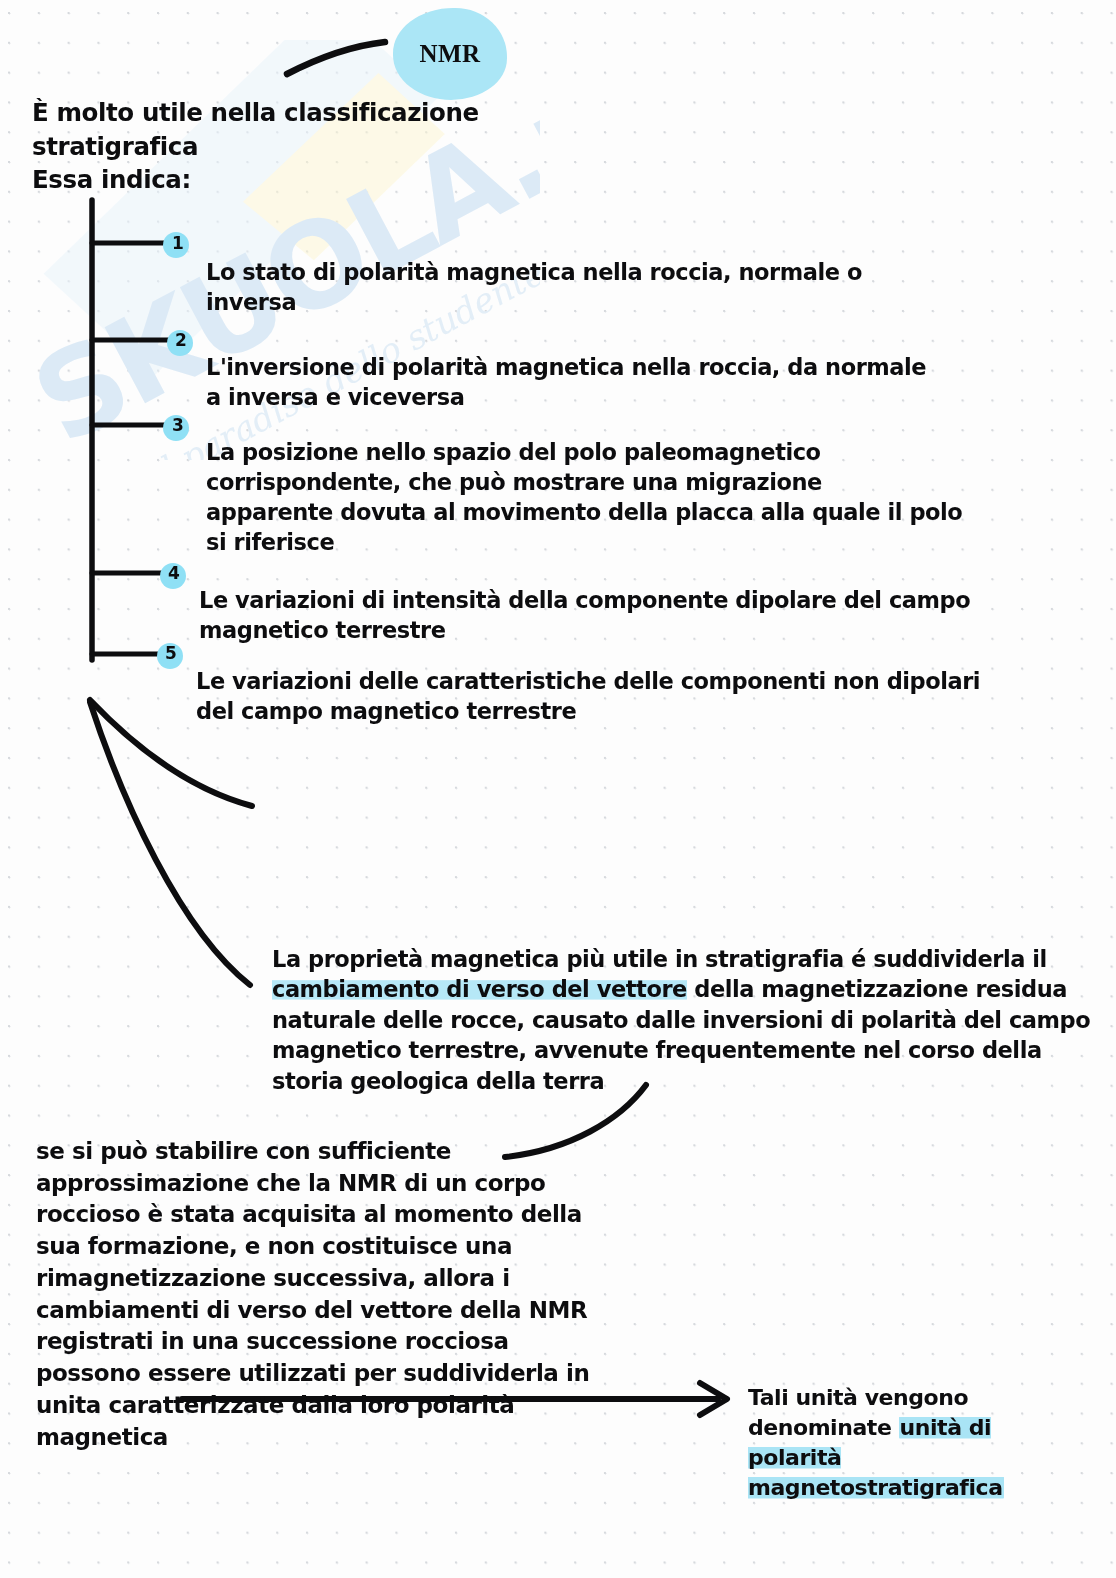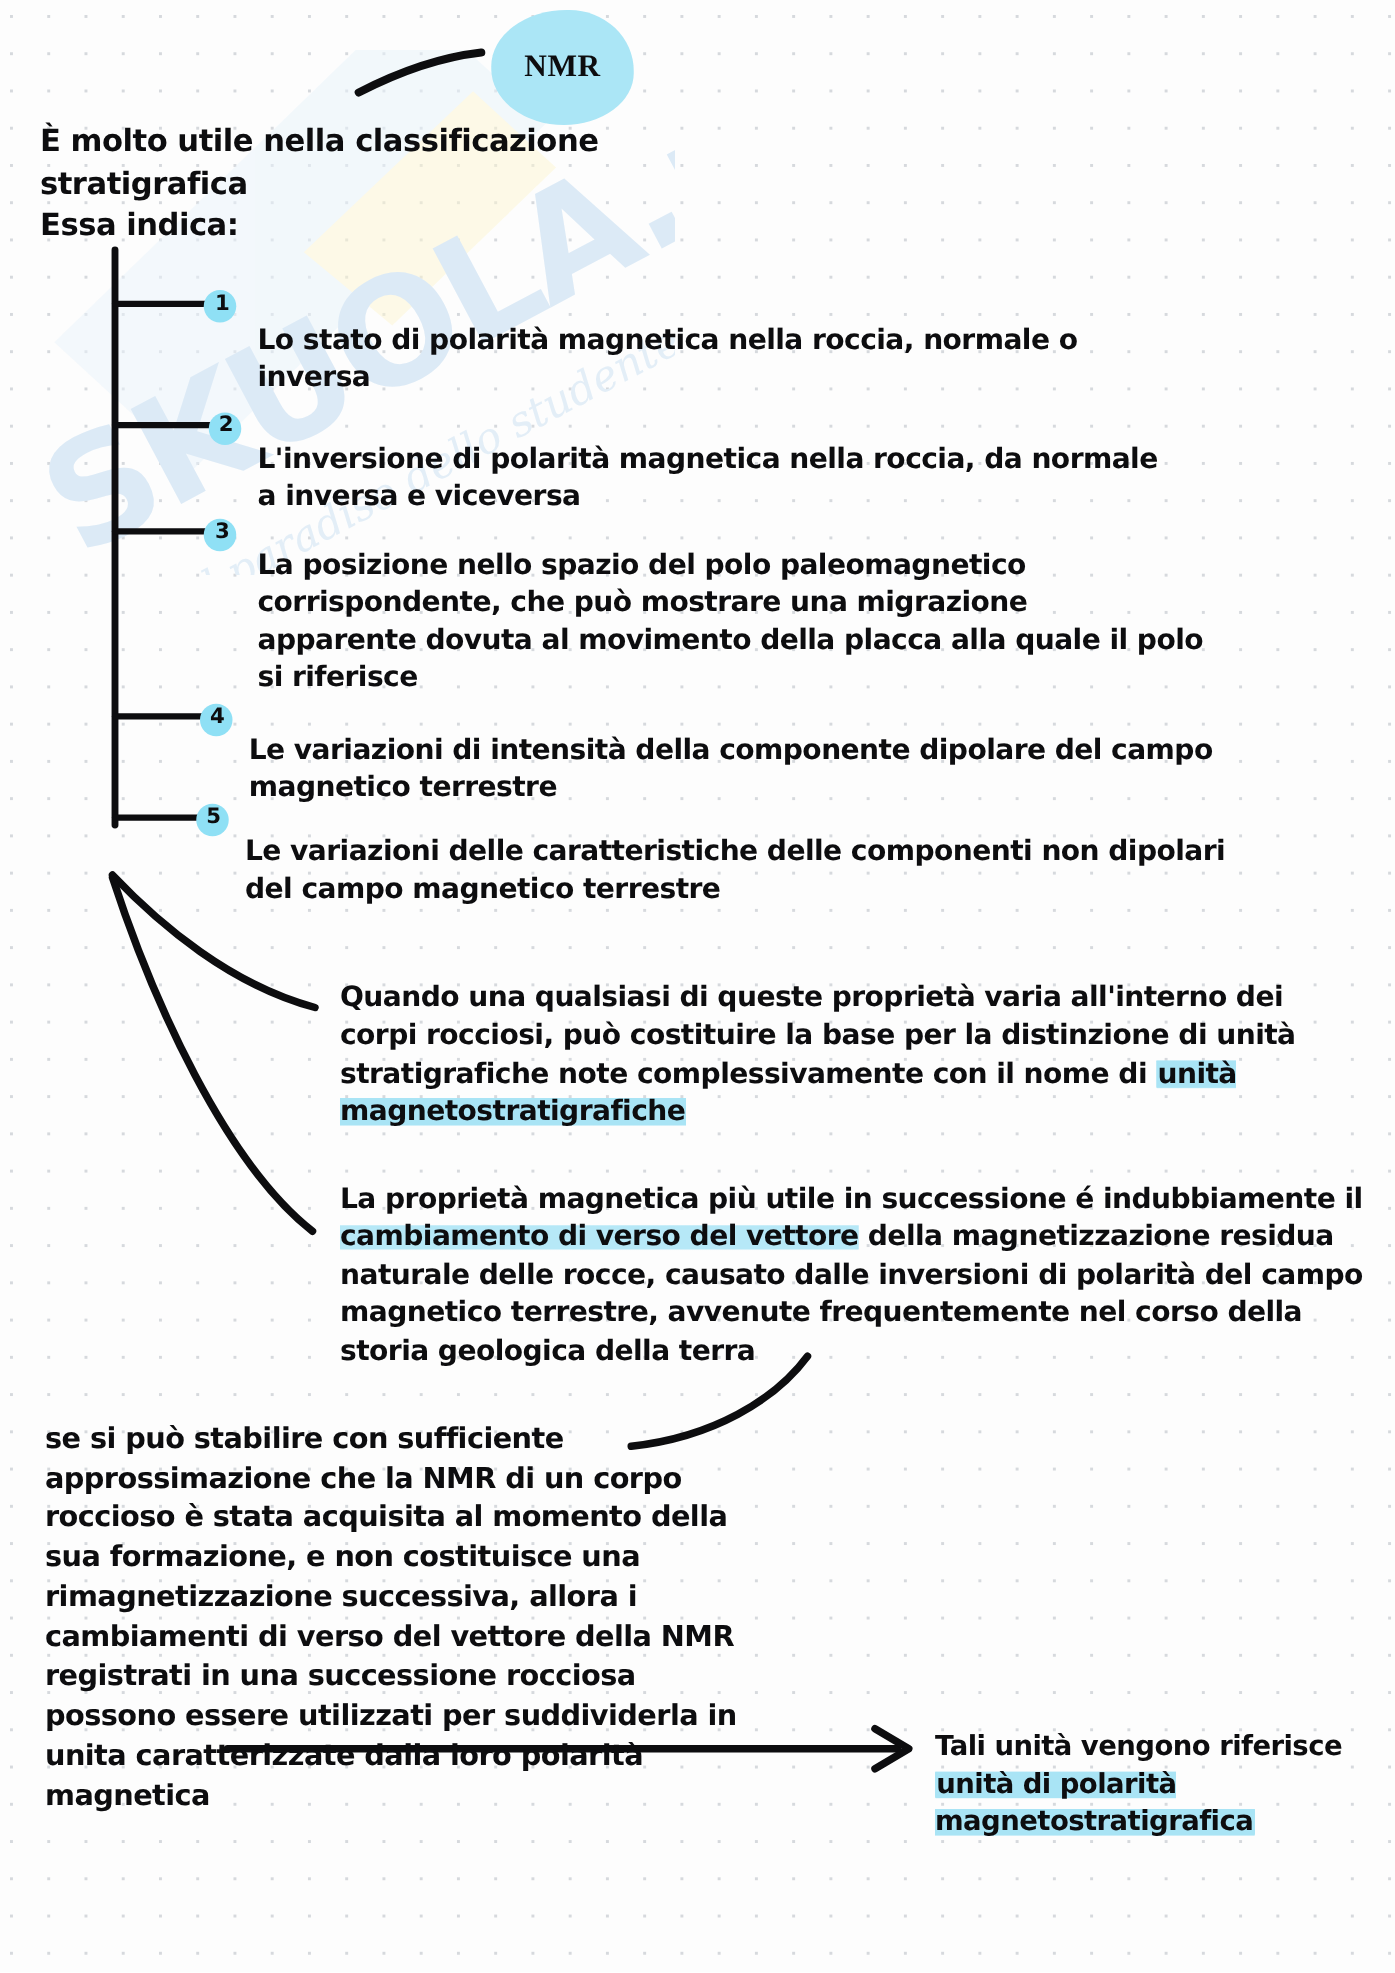--- a/index.html
+++ b/index.html
@@ -190,30 +190,29 @@
   <div class="numbadge" style="left:160px; top:563px;"></div>
   <div class="numtext" style="left:161px; top:560px;">4</div>
   <div class="hand itemtext" style="left:199px; top:558px; width:800px;">Le variazioni di intensità della componente dipolare del campo
 magnetico terrestre</div>
 
   <div class="numbadge" style="left:157px; top:643px;"></div>
   <div class="numtext" style="left:158px; top:640px;">5</div>
   <div class="hand itemtext" style="left:196px; top:639px; width:830px;">Le variazioni delle caratteristiche delle componenti non dipolari
 del campo magnetico terrestre</div>
 
-  <div id="p-quando" class="hand para"><span>Quando una qualsiasi di queste proprietà varia all'interno dei corpi rocciosi, può costituire la base per la distinzione di unità stratigrafiche note complessivamente con il nome di </span><span class="hl">unità magnetostratigrafiche</span></div>
-
-  <div id="p-proprieta" class="hand para"><span>La proprietà magnetica più utile in successione é indubbiamente il </span><span class="hl-soft">cambiamento di verso del vettore</span><span> della magnetizzazione residua naturale delle rocce, causato dalle inversioni di polarità del campo magnetico terrestre, avvenute frequentemente nel corso della storia geologica della terra</span></div>
+
+  <div id="p-proprieta" class="hand para"><span>La proprietà magnetica più utile in stratigrafia é suddividerla il </span><span class="hl-soft">cambiamento di verso del vettore</span><span> della magnetizzazione residua naturale delle rocce, causato dalle inversioni di polarità del campo magnetico terrestre, avvenute frequentemente nel corso della storia geologica della terra</span></div>
 
   <div id="p-sesi" class="hand para">se si può stabilire con sufficiente
 approssimazione che la NMR di un corpo
 roccioso è stata acquisita al momento della
 sua formazione, e non costituisce una
 rimagnetizzazione successiva, allora i
 cambiamenti di verso del vettore della NMR
 registrati in una successione rocciosa
 possono essere utilizzati per suddividerla in
 unita caratterizzate dalla loro polarità
 magnetica</div>
 
-  <div id="p-tali" class="hand para"><span>Tali unità vengono riferisce </span><span class="hl">unità di polarità magnetostratigrafica</span></div>
+  <div id="p-tali" class="hand para"><span>Tali unità vengono denominate </span><span class="hl">unità di polarità magnetostratigrafica</span></div>
 
 </div>
 
 </body></html>

